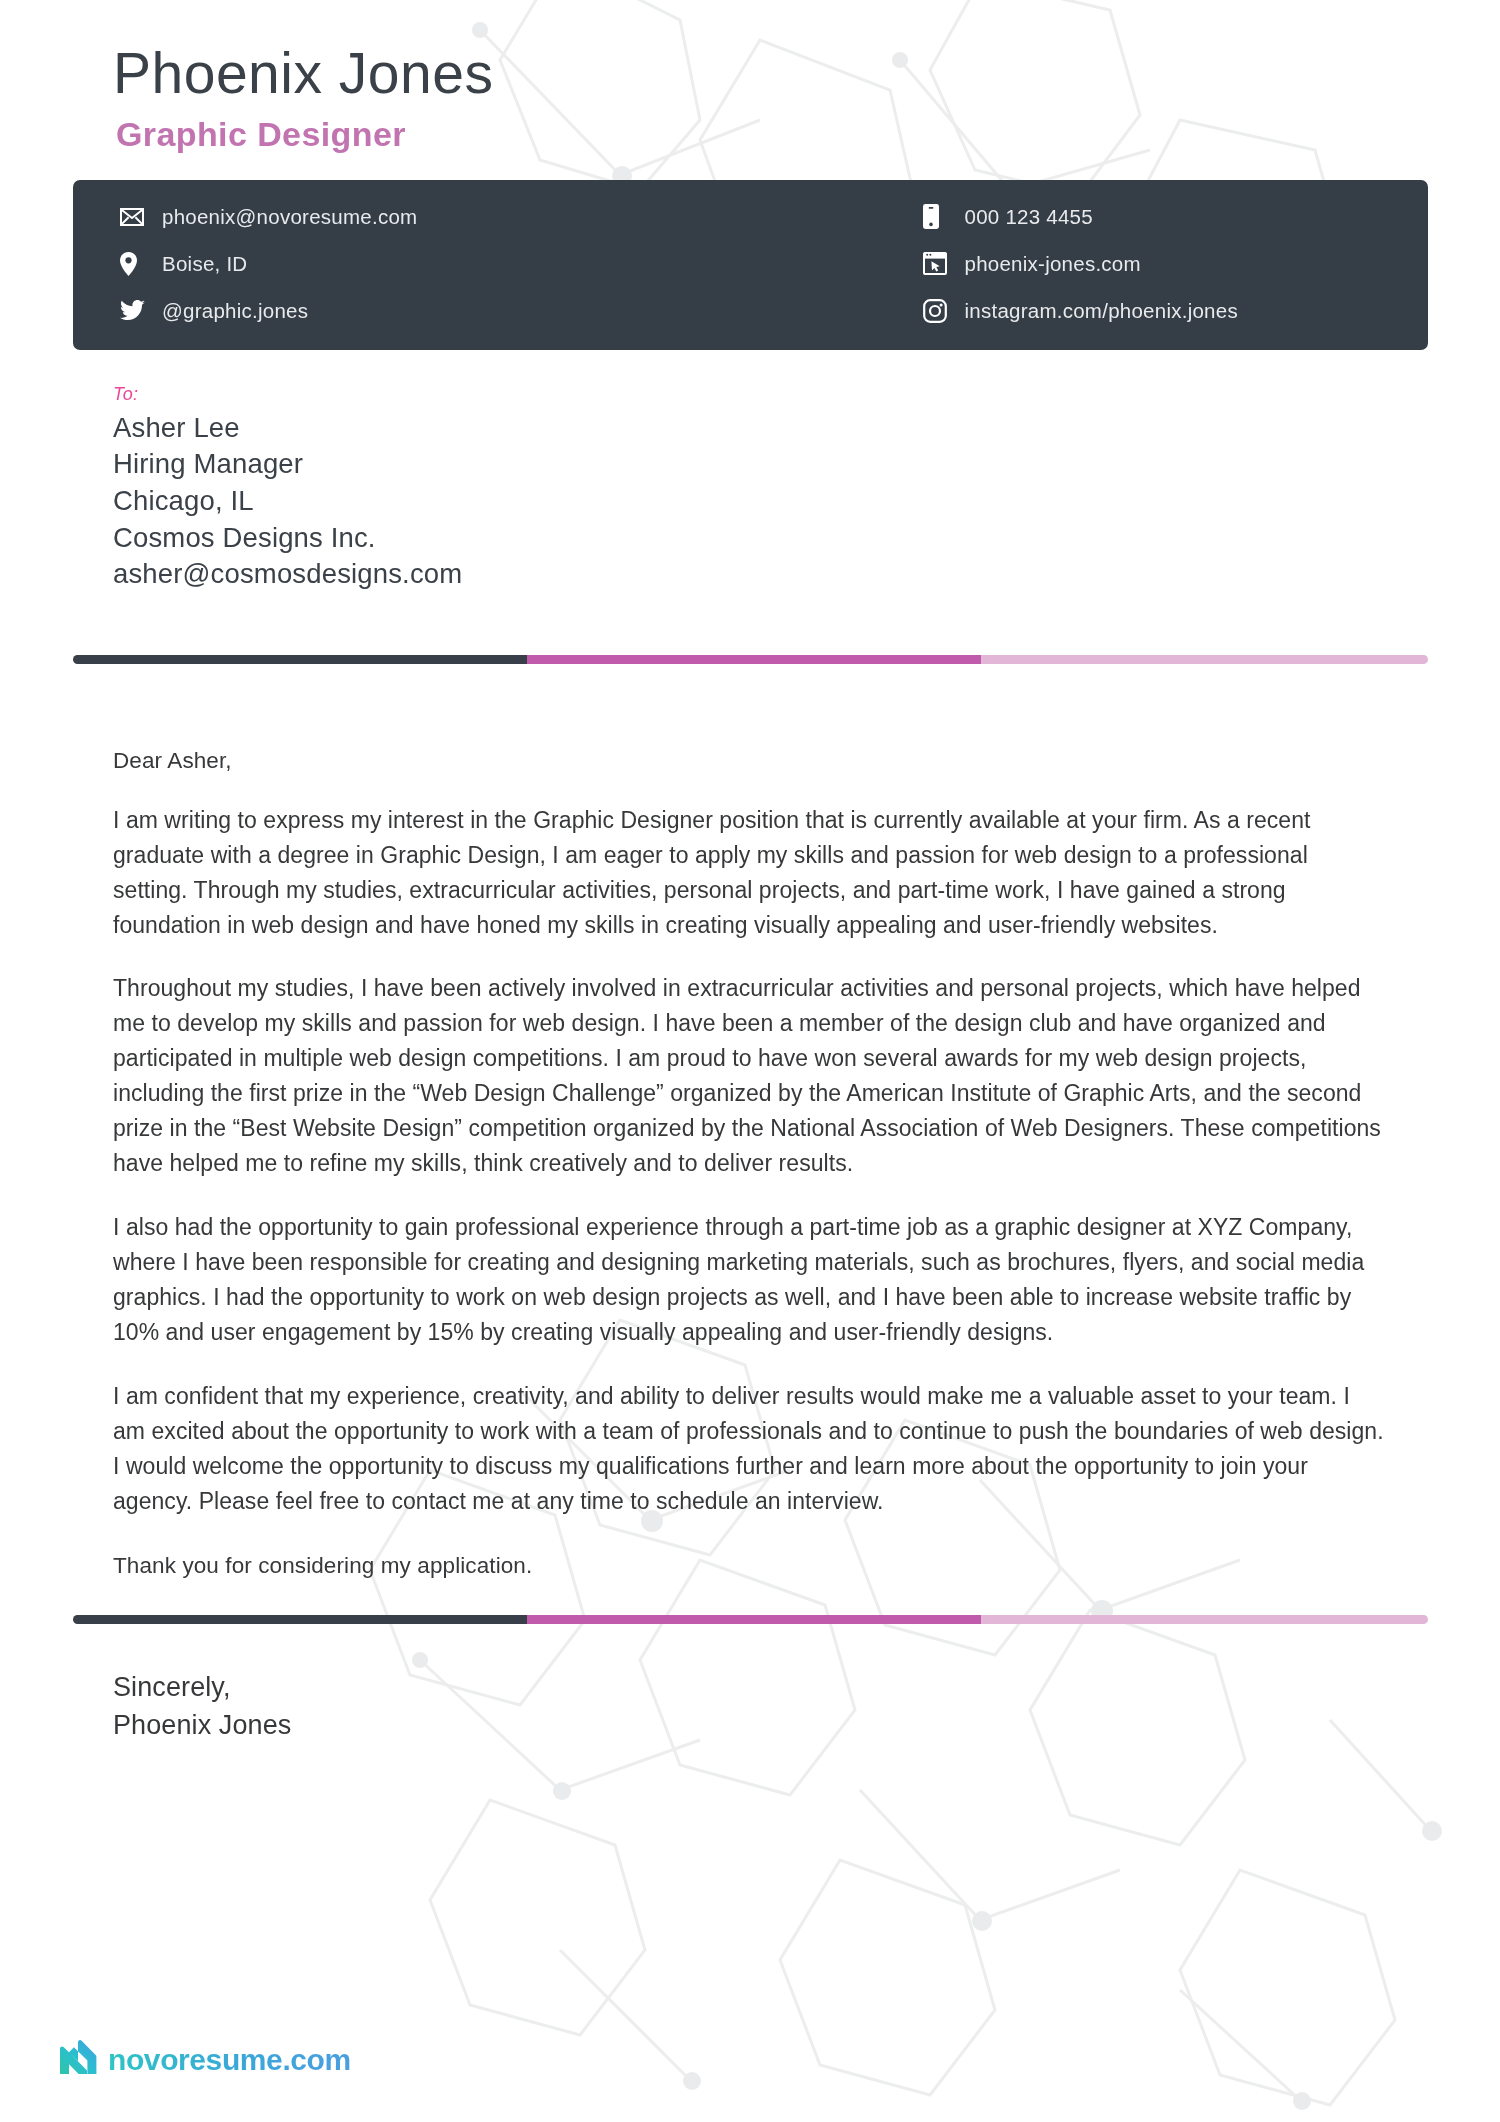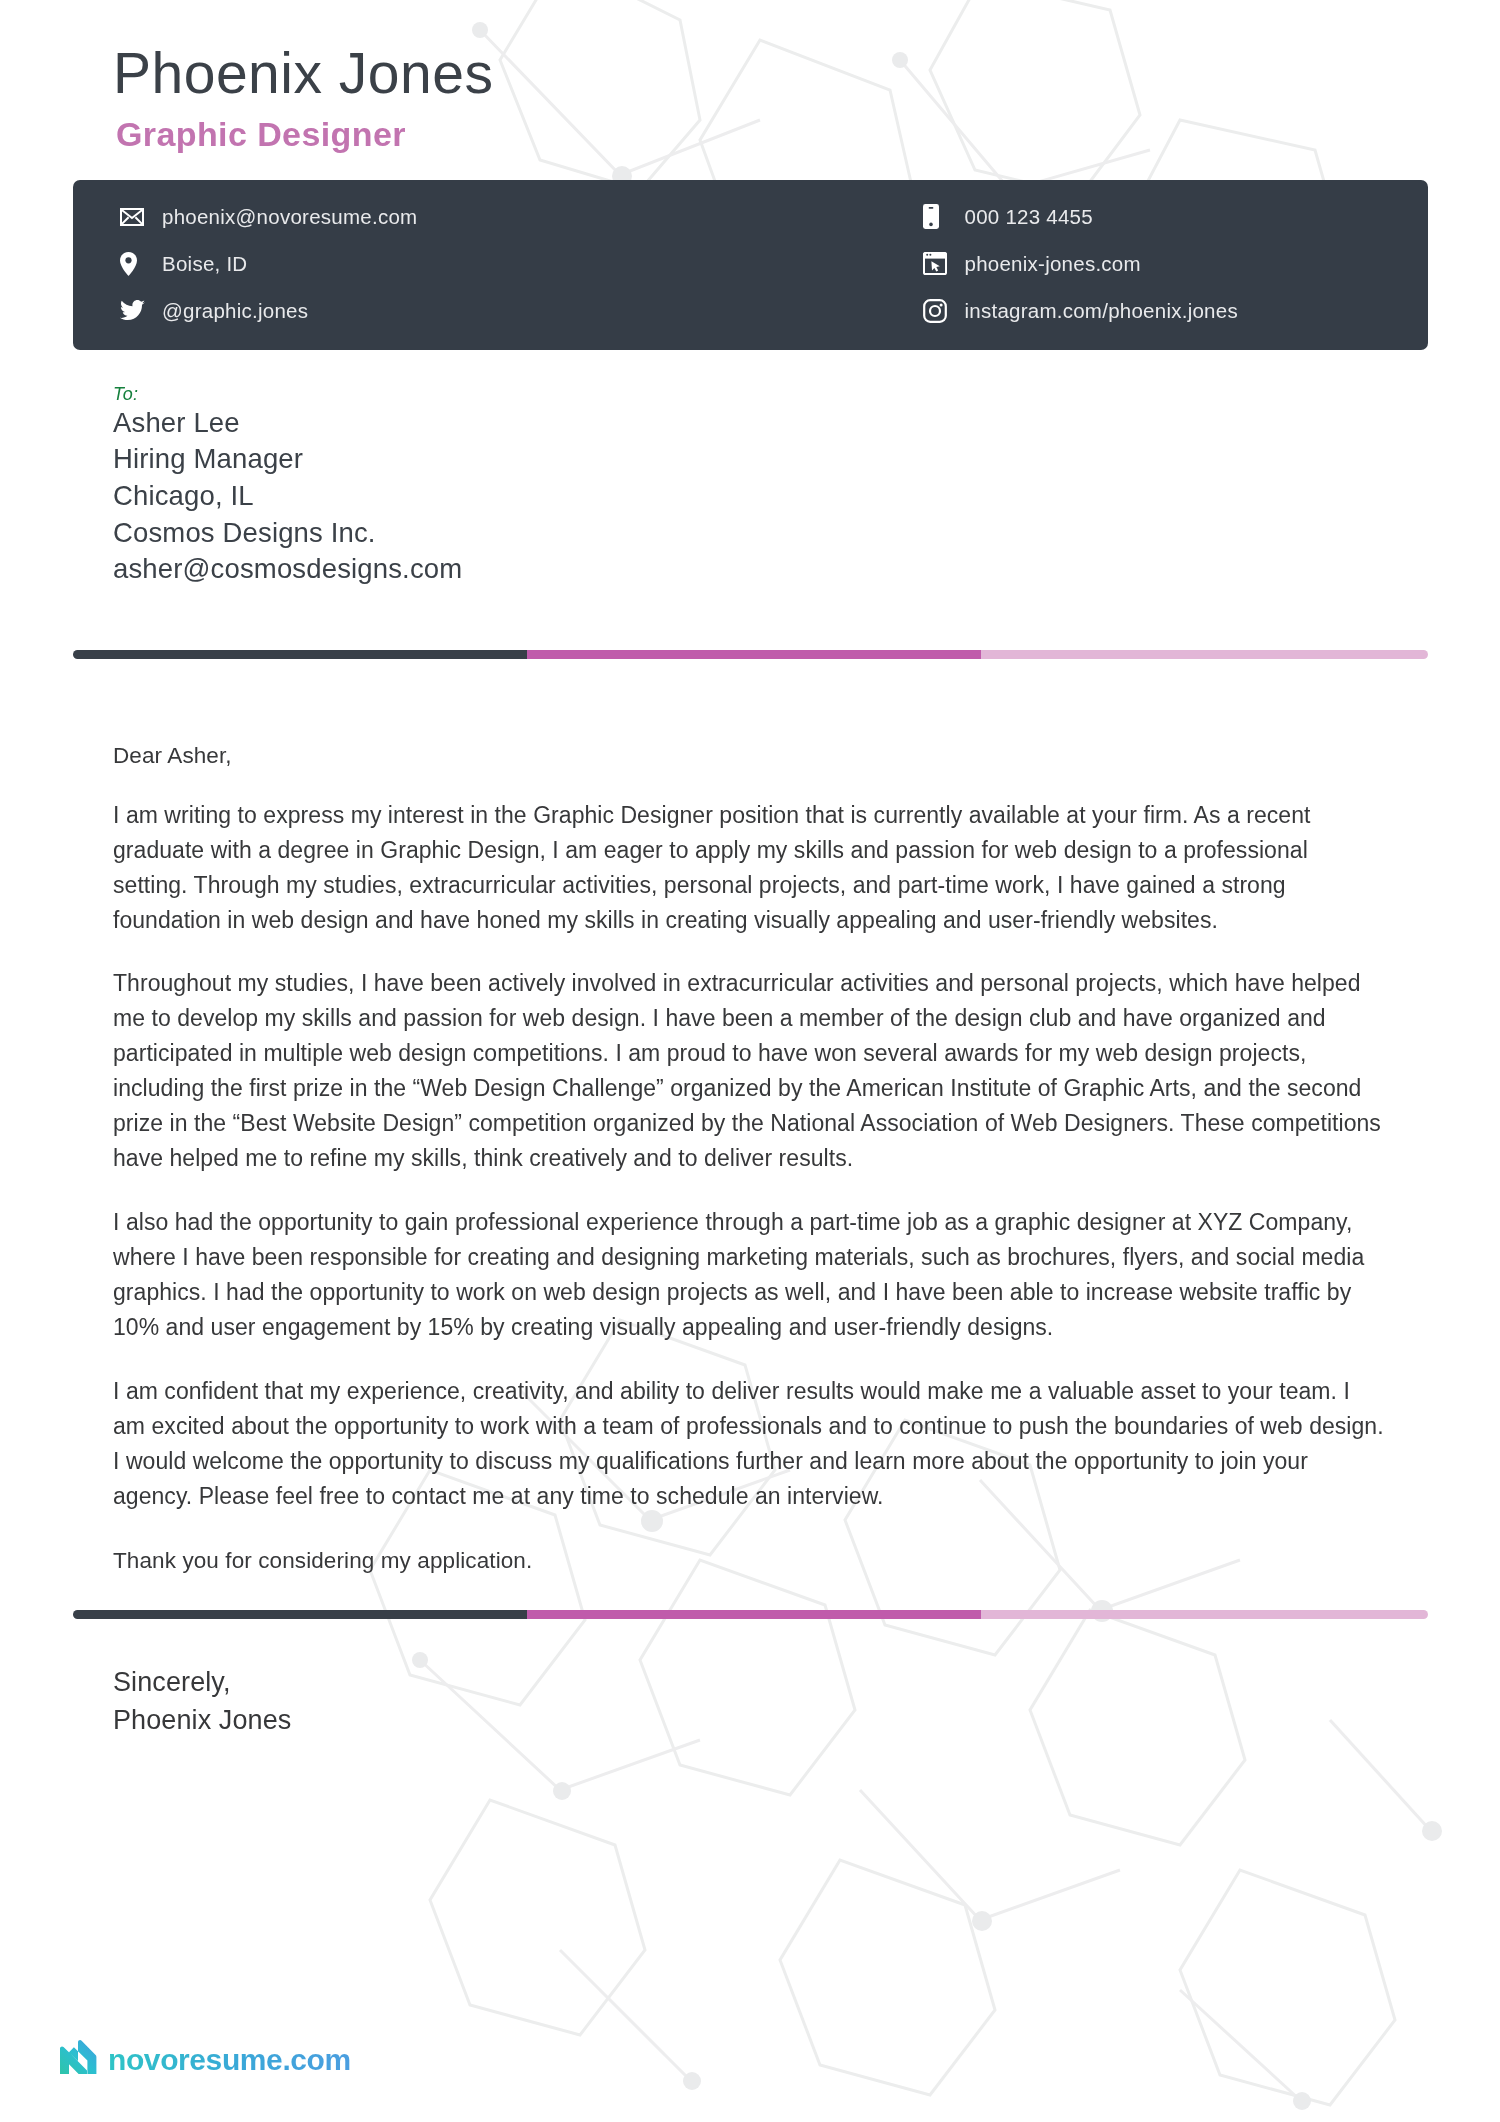--- a/index.html
+++ b/index.html
@@ -100,22 +100,23 @@
   }
 
   
   .recipient {
     margin: 34px 0 0 113px;
   }
   .to-label {
     font-size: 18px;
     font-style: italic;
     font-weight: 300;
-    color: #15803d;
+    color: #ec4899;
     letter-spacing: 0.3px;
+    margin-bottom: 5px;
   }
   .recipient-line {
     font-size: 27.5px;
     font-weight: 300;
     color: #3b4148;
     line-height: 1.33;
     letter-spacing: 0.15px;
   }
 
   

